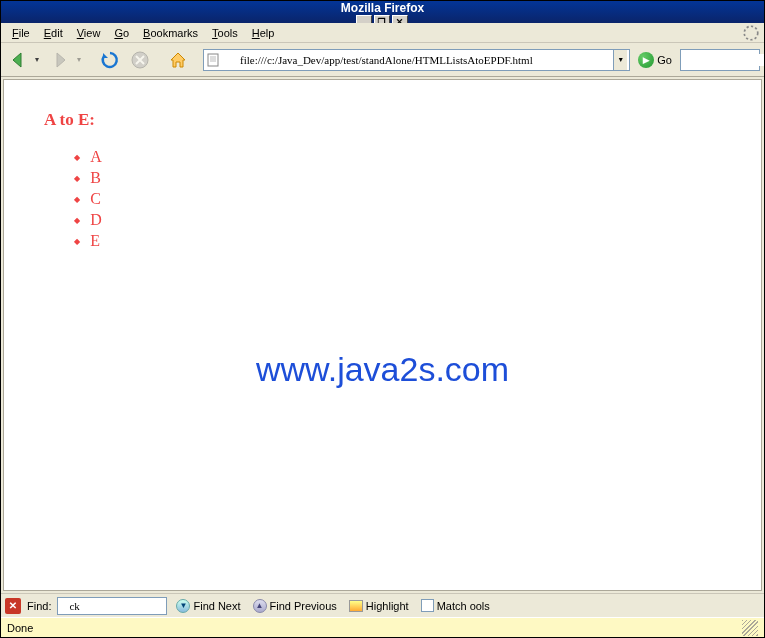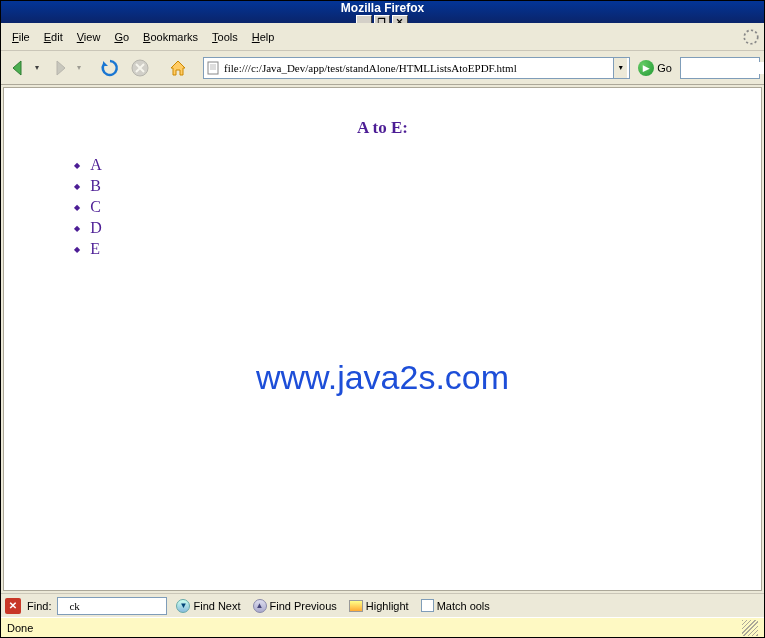--- a/index.html
+++ b/index.html
@@ -46,50 +46,50 @@
 .win-btns { display:flex; gap:2px; margin-right:2px; }
 .win-btn {
   width:16px;height:14px;background:#d4d0c8;border:1px solid #fff;
   border-right-color:#404040;border-bottom-color:#404040;
   display:flex;align-items:center;justify-content:center;
   font-size:9px;font-family:Arial;color:#000;font-weight:bold;
   cursor:default;
 }
 
 .menubar {
-  background:#ece9d8;height:28px;display:flex;align-items:center;
+  background:#ece9d8;height:20px;display:flex;align-items:center;
   padding:0 4px;border-bottom:1px solid #cac6b8;
 }
 .menu-item { padding:2px 7px;cursor:default; }
 .mnem { text-decoration:underline; }
 
 .toolbar {
   background:#ece9d8;height:34px;display:flex;align-items:center;
   padding:2px 4px;gap:4px;border-bottom:1px solid #aca899;
 }
 .tb-btn {
   width:26px;height:26px;border-radius:3px;display:flex;align-items:center;justify-content:center;
   cursor:default;
 }
 .tb-sep{width:4px;}
 .dropdown-arrow{width:8px;font-size:8px;color:#404040;cursor:default;}
 .urlbar {
   flex:1;display:flex;align-items:center;height:22px;
-  background:#fff;border:1px solid #7f9db9;padding:0 2px;
+  background:#fff;border:1px solid #7f9db9;padding:0 2px;gap:16px;
 }
 .urlbar .page-icon{width:14px;height:14px;margin-right:4px;display:flex;align-items:center;justify-content:center;}
 .urlbar input{flex:1;border:none;outline:none;font-size:11px;font-family:Tahoma;}
 .url-drop{width:14px;height:20px;background:#ece9d8;border-left:1px solid #7f9db9;display:flex;align-items:center;justify-content:center;font-size:8px;cursor:default;}
 .go-btn{display:flex;align-items:center;gap:3px;padding:0 4px;cursor:default;}
 .go-circ{width:16px;height:16px;border-radius:50%;background:radial-gradient(circle at 30% 30%,#6c6,#293);display:flex;align-items:center;justify-content:center;color:#fff;font-size:9px;}
 .searchbox{width:80px;height:22px;background:#fff;border:1px solid #7f9db9;display:flex;align-items:center;padding:0 2px;}
 .g-icon{width:14px;height:14px;margin-right:2px;}
 
 .content-wrap{flex:1;background:#fff;border:1px solid #aca899;margin:2px;position:relative;overflow:auto;}
-.content{padding:30px 40px;font-family:"Times New Roman",serif;font-size:16px;color:#4c1d95;text-align:center;}
+.content{padding:30px 40px;font-family:"Times New Roman",serif;font-size:16px;color:#ef4444;}
 .content ul{margin-top:18px;margin-left:30px;list-style:none;}
 .content li{margin:3px 0;display:flex;align-items:center;}
 .content li::before{content:"◆";font-size:8px;margin-right:10px;}
 .watermark{position:absolute;left:50%;top:270px;transform:translateX(-50%);color:#1d4ed8;font-size:34px;font-family:Arial;pointer-events:none;}
 
 .findbar{height:24px;background:#ece9d8;border-top:1px solid #cac6b8;display:flex;align-items:center;padding:0 4px;gap:6px;}
 .close-find{width:16px;height:16px;background:#c83727;color:#fff;display:flex;align-items:center;justify-content:center;font-size:10px;font-weight:bold;cursor:default;border-radius:2px;}
 .find-input{width:110px;height:18px;border:1px solid #7f9db9;background:#fff;}
 .find-input input{width:100%;height:100%;border:none;outline:none;font-size:11px;padding:0 11px;font-family:Liberation Serif, serif;}
 .find-btn{display:flex;align-items:center;gap:3px;cursor:default;padding:0 3px;}

